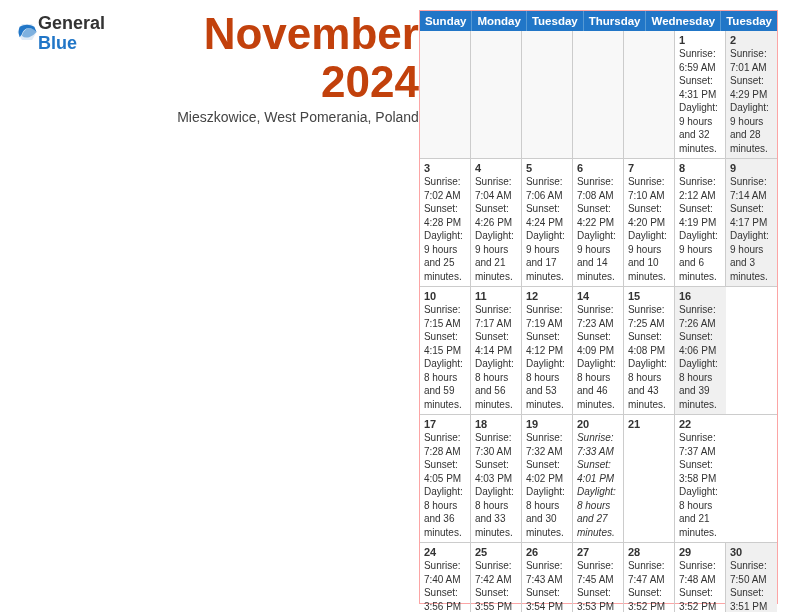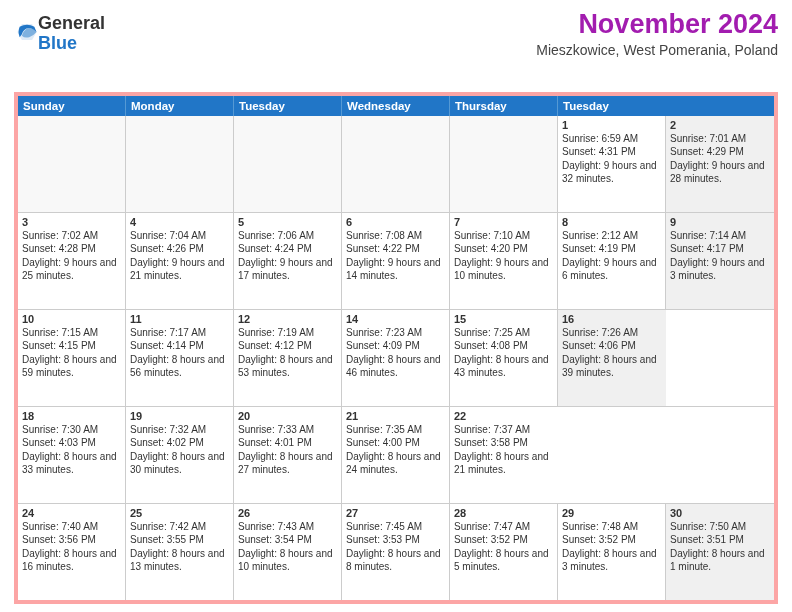--- a/index.html
+++ b/index.html
@@ -8,21 +8,21 @@
       background: #fff;
       width: 792px;
       height: 612px;
       overflow: hidden;
     }
     .page {
       width: 792px;
       height: 612px;
       padding: 10px 14px 8px 14px;
       display: flex;
-      flex-direction: column;
+      flex-direction: row;
     }
     .header {
       display: flex;
       align-items: flex-start;
       justify-content: space-between;
       margin-bottom: 6px;
     }
     .logo {
       display: flex;
       align-items: center;
@@ -37,36 +37,35 @@
     .logo-blue { color: #2176c7; }
     .logo-icon {
       width: 22px;
       height: 22px;
       margin-left: 2px;
     }
     .title-block {
       text-align: right;
     }
     .month-title {
-      font-size: 27px;
+      font-size: 44px;
       font-weight: bold;
-      color: #a21caf;
+      color: #c2410c;
       line-height: 1.1;
     }
     .location {
       font-size: 14px;
       color: #444;
       margin-top: 2px;
     }
     .calendar {
       flex: 1;
       display: flex;
       flex-direction: column;
-      border: 4px solid #fca5a5;
-      margin-top: 28px;
+      border: 1px solid #fca5a5;
     }
     .cal-header {
       display: grid;
       grid-template-columns: repeat(7, 1fr);
       background: #2176c7;
     }
     .cal-header-cell {
       color: #fff;
       font-size: 11.5px;
       font-weight: bold;
@@ -134,22 +133,22 @@
       <div class="month-title">November 2024</div>
       <div class="location">Mieszkowice, West Pomerania, Poland</div>
     </div>
   </div>
 
   <div class="calendar">
     <div class="cal-header" id="cal-header">
         <div class="cal-header-cell">Sunday</div>
         <div class="cal-header-cell">Monday</div>
         <div class="cal-header-cell">Tuesday</div>
+        <div class="cal-header-cell">Thursday</div>
         <div class="cal-header-cell">Wednesday</div>
-        <div class="cal-header-cell">Thursday</div>
         <div class="cal-header-cell">Tuesday</div>
       </div>
     <div class="cal-body" id="cal-body">
         <div class="cal-row">
           <div class="cal-cell empty"></div>
           <div class="cal-cell empty"></div>
           <div class="cal-cell empty"></div>
           <div class="cal-cell empty"></div>
           <div class="cal-cell empty"></div>
           <div class="cal-cell">
@@ -242,42 +241,45 @@
           </div>
           <div class="cal-cell shaded">
             <span class="day-num">16</span>
             <div class="cell-text" style="white-space: pre-line;">Sunrise: 7:26 AM
 Sunset: 4:06 PM
 Daylight: 8 hours and 39 minutes.</div>
           </div>
         </div>
         <div class="cal-row">
           <div class="cal-cell">
+            <span class="day-num">17</span>
+            <div class="cell-text" style="white-space: pre-line;">Sunrise: 7:28 AM
+Sunset: 4:05 PM
+Daylight: 8 hours and 36 minutes.</div>
+          </div>
+          <div class="cal-cell">
             <span class="day-num">18</span>
             <div class="cell-text" style="white-space: pre-line;">Sunrise: 7:30 AM
 Sunset: 4:03 PM
 Daylight: 8 hours and 33 minutes.</div>
           </div>
           <div class="cal-cell">
             <span class="day-num">19</span>
             <div class="cell-text" style="white-space: pre-line;">Sunrise: 7:32 AM
 Sunset: 4:02 PM
 Daylight: 8 hours and 30 minutes.</div>
           </div>
           <div class="cal-cell">
             <span class="day-num">20</span>
-            <div class="cell-text" style="white-space: pre-line;">Sunrise: 7:33 AM
+            <div class="cell-text" style="white-space: pre-line; font-style: italic;">Sunrise: 7:33 AM
 Sunset: 4:01 PM
 Daylight: 8 hours and 27 minutes.</div>
           </div>
           <div class="cal-cell">
             <span class="day-num">21</span>
-            <div class="cell-text" style="white-space: pre-line;">Sunrise: 7:35 AM
-Sunset: 4:00 PM
-Daylight: 8 hours and 24 minutes.</div>
           </div>
           <div class="cal-cell">
             <span class="day-num">22</span>
             <div class="cell-text" style="white-space: pre-line;">Sunrise: 7:37 AM
 Sunset: 3:58 PM
 Daylight: 8 hours and 21 minutes.</div>
           </div>
         </div>
         <div class="cal-row">
           <div class="cal-cell">

